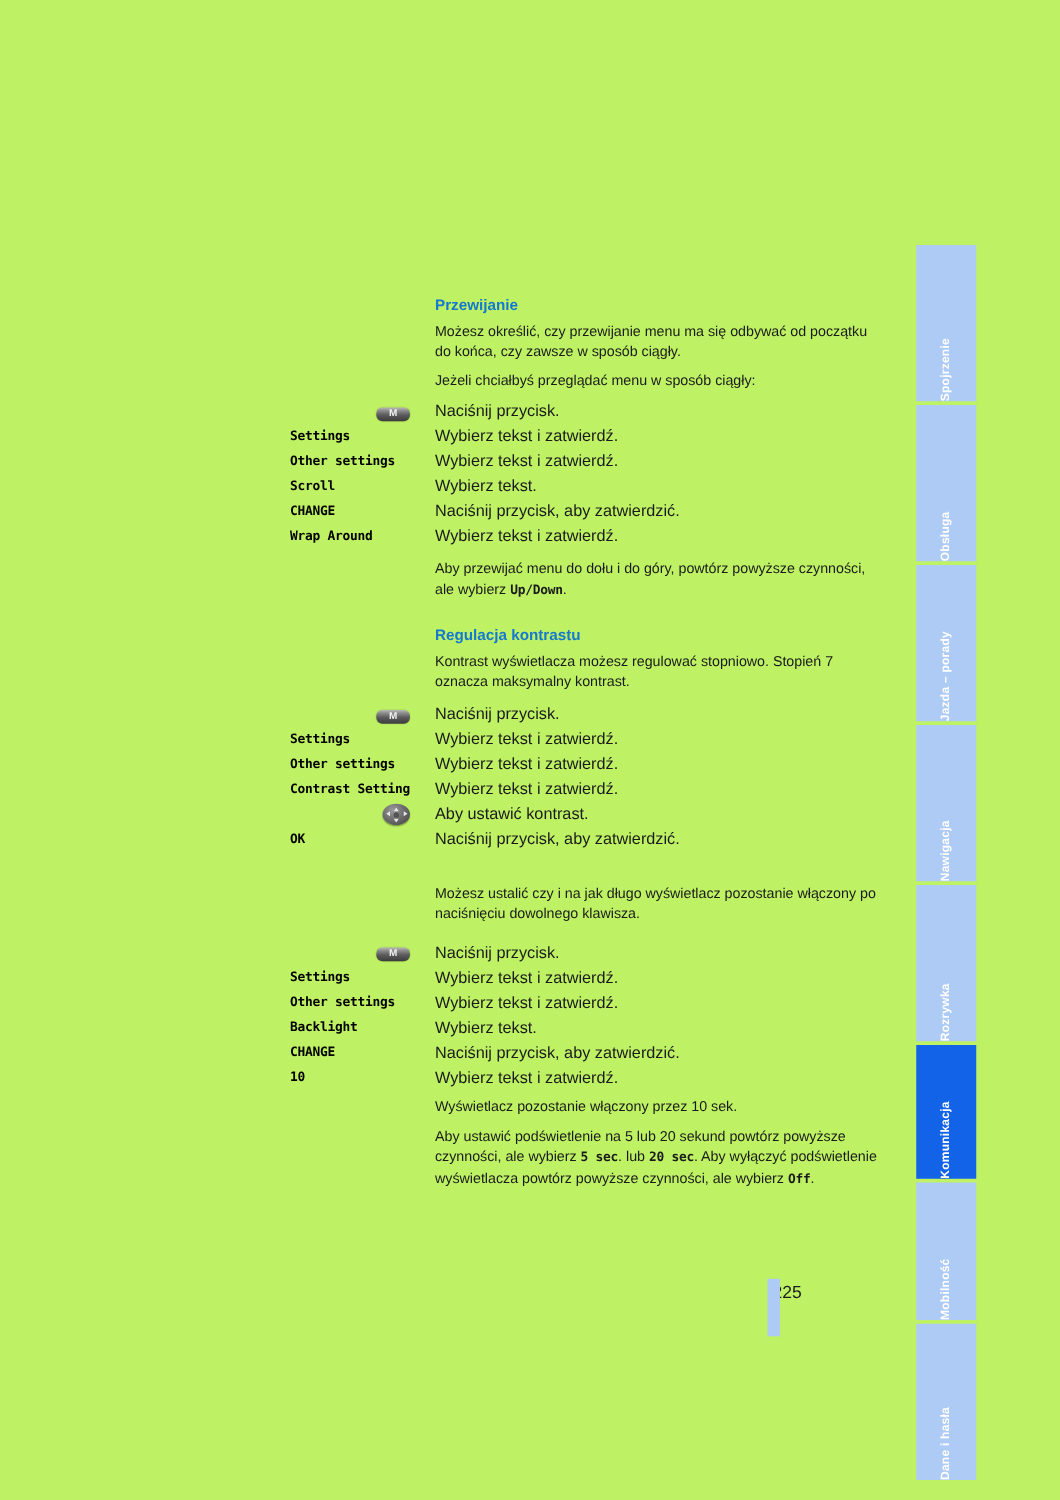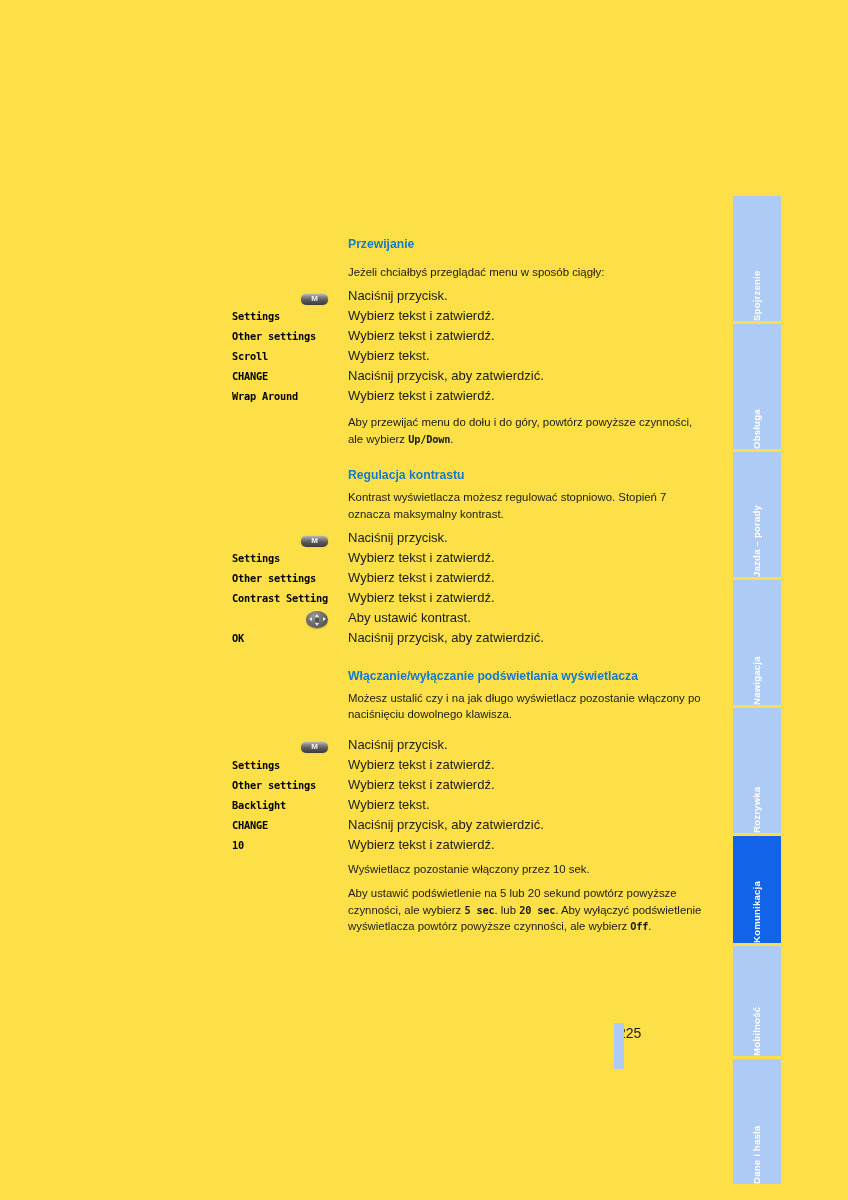--- a/index.html
+++ b/index.html
@@ -13,21 +13,21 @@
     position: relative;
     font-family: "Liberation Sans", sans-serif;
     -webkit-font-smoothing: antialiased;
   }
 
   
   #page {
     position: absolute;
     left: 0; top: 0;
     width: 848px; height: 1200px;
-    background: #fde047;
+    background: #bef264;
     overflow: hidden;
   }
 
   
   #content {
     position: absolute;
     left: 232px;
     top: 236px;
     width: 470px;
   }
@@ -218,20 +218,21 @@
   }
 </style>
 </head>
 <body>
 
 <div id="page">
 
   <div id="content">
       <div class="heading">Przewijanie</div>
       <div class="spacer-6"></div>
+      <div class="para">Możesz określić, czy przewijanie menu ma się odbywać od początku do końca, czy zawsze w sposób ciągły.</div>
       <div class="spacer-6"></div>
       <div class="para">Jeżeli chciałbyś przeglądać menu w sposób ciągły:</div>
       <div class="spacer-6"></div>
       <div class="row">
         <div class="lcol icon-cell"><span class="m-btn"><span>M</span></span></div>
         <div class="rcol">Naciśnij przycisk.</div>
       </div>
       <div class="row">
         <div class="lcol">Settings</div>
         <div class="rcol">Wybierz tekst i zatwierdź.</div>
@@ -277,21 +278,20 @@
       </div>
       <div class="row">
         <div class="lcol icon-cell"><span class="ctrl-icon"><i class="up"></i><i class="down"></i><i class="left"></i><i class="right"></i><b></b></span></div>
         <div class="rcol">Aby ustawić kontrast.</div>
       </div>
       <div class="row">
         <div class="lcol">OK</div>
         <div class="rcol">Naciśnij przycisk, aby zatwierdzić.</div>
       </div>
       <div class="spacer-20"></div>
-      <div class="heading">Włączanie/wyłączanie podświetlania wyświetlacza</div>
       <div class="spacer-6"></div>
       <div class="para">Możesz ustalić czy i na jak długo wyświetlacz pozostanie włączony po naciśnięciu dowolnego klawisza.</div>
       <div class="spacer-6"></div>
       <div class="spacer-6"></div>
       <div class="row">
         <div class="lcol icon-cell"><span class="m-btn"><span>M</span></span></div>
         <div class="rcol">Naciśnij przycisk.</div>
       </div>
       <div class="row">
         <div class="lcol">Settings</div>

